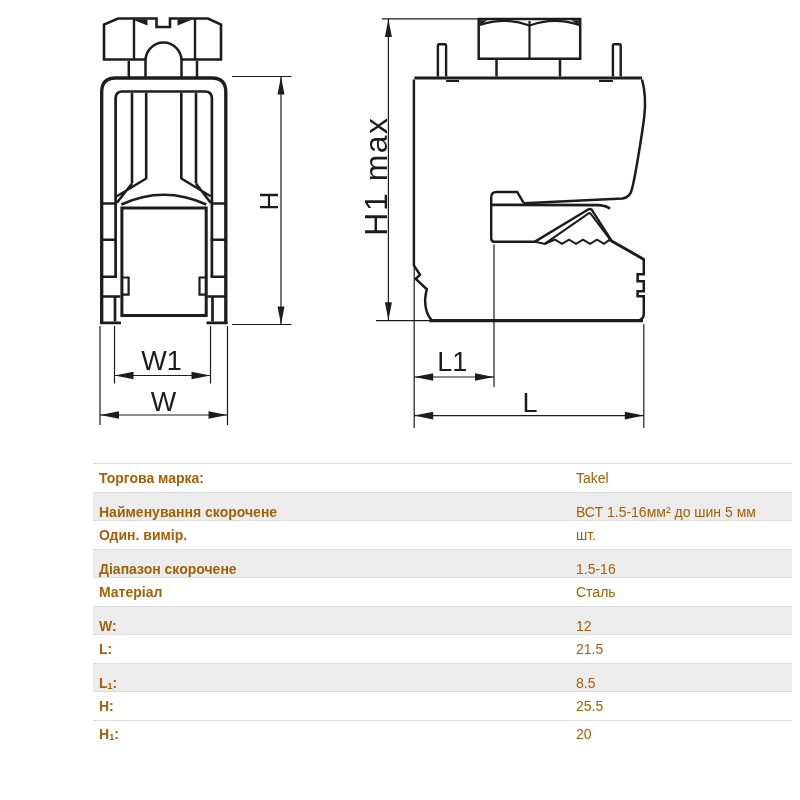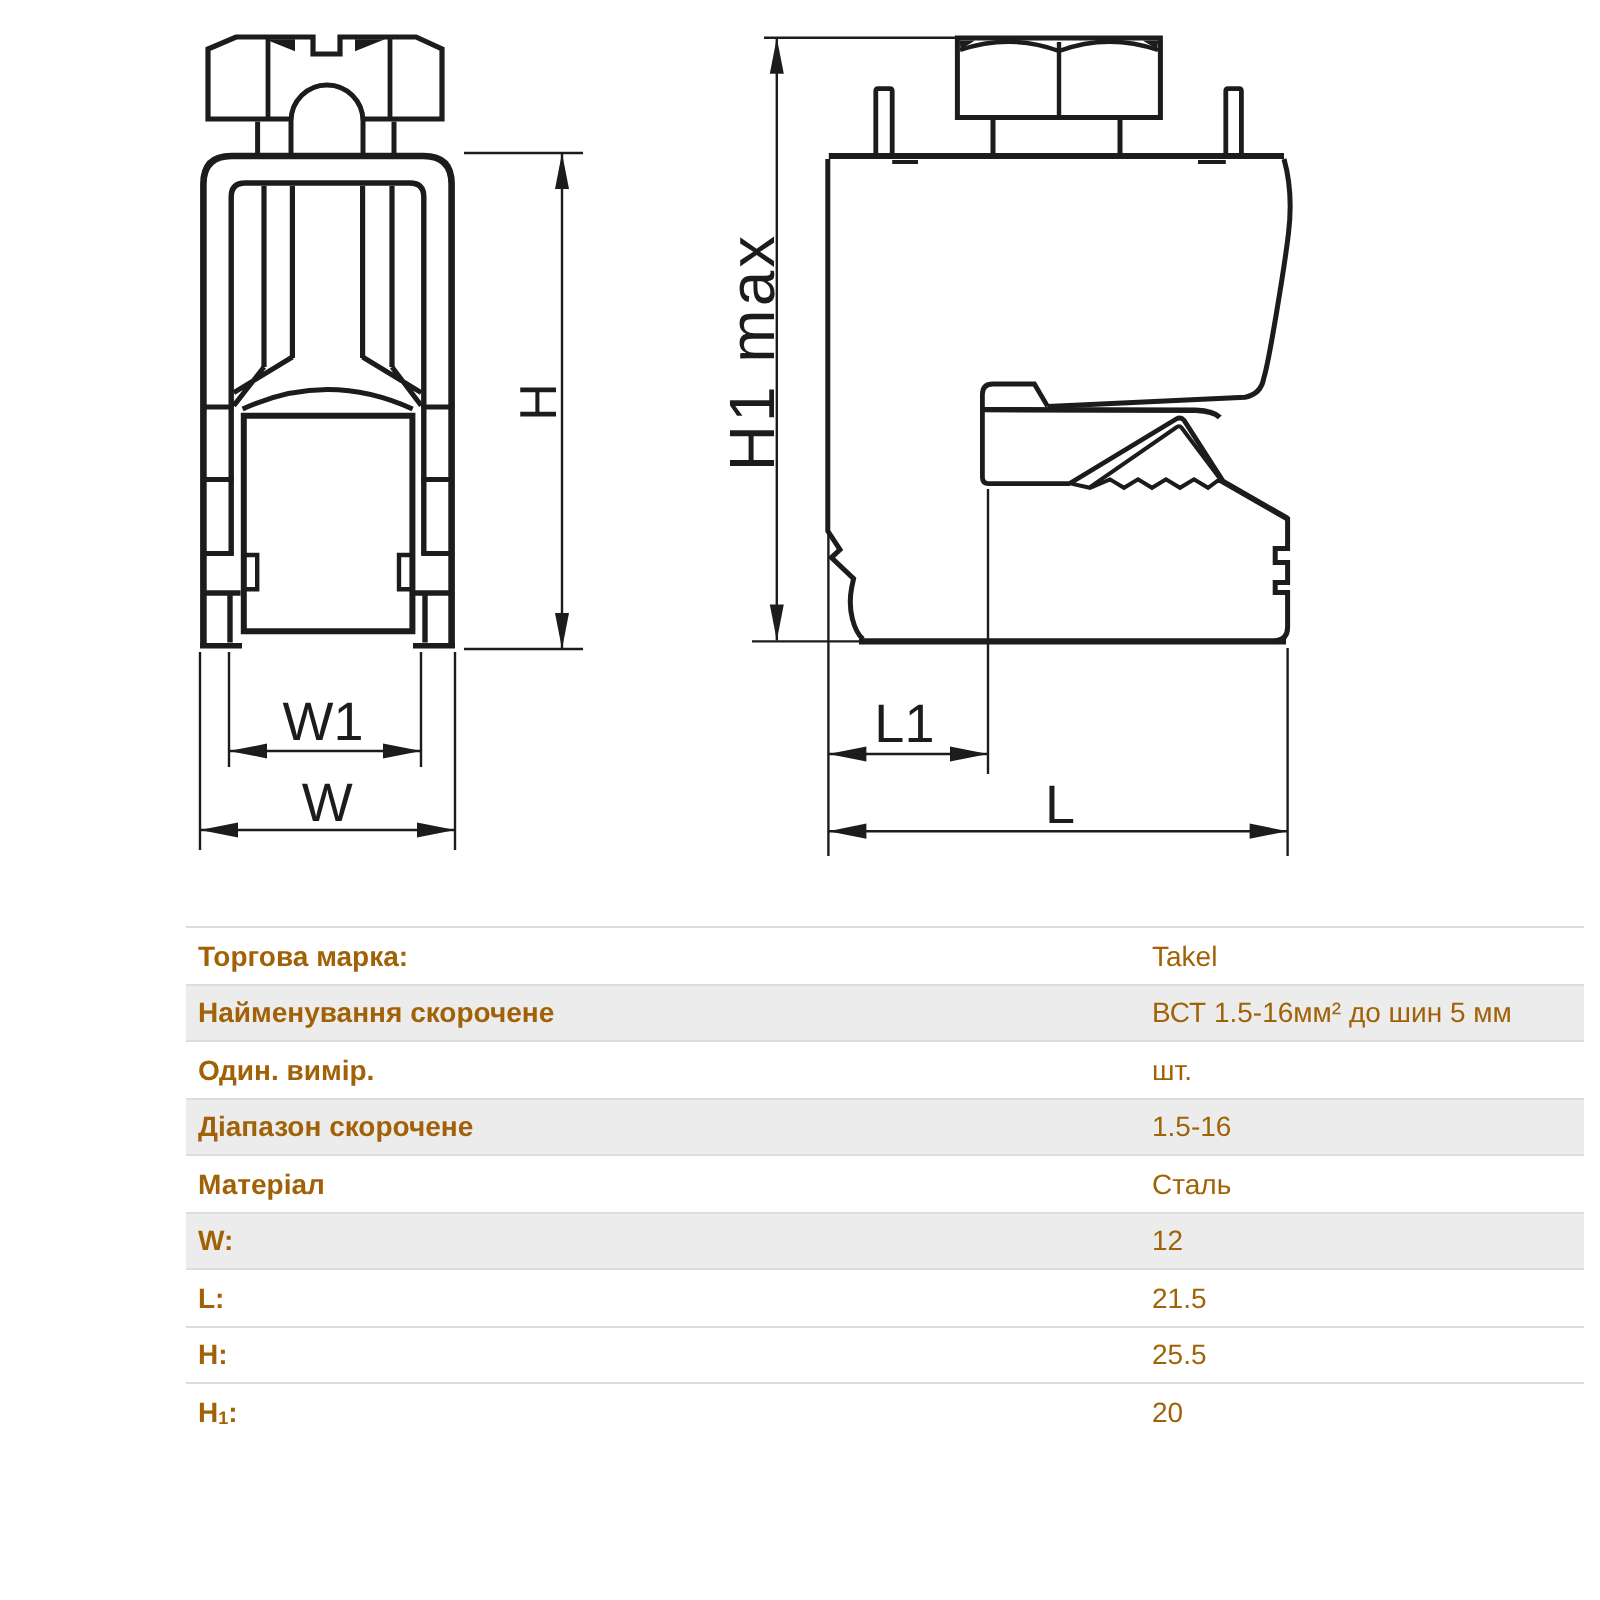--- a/index.html
+++ b/index.html
@@ -1,20 +1,20 @@
 <!DOCTYPE html>
 <html><head>
 <meta charset="utf-8">
 <style>
   html,body{margin:0;padding:0;background:#fff;width:800px;height:800px;overflow:hidden;}
   .page{position:relative;width:800px;height:800px;font-family:"Liberation Sans",sans-serif;}
   svg{position:absolute;left:0;top:0;}
   .tbl{position:absolute;left:53px;top:463px;width:699px;font-size:14px;color:#a16207;margin-left:40px;}
   .row{height:28.5px;border-top:1px solid #ddd;display:flex;align-items:center;box-sizing:border-box;}
-  .row.g{background:#ececec;}
+  .row.g{background:#ececec;align-items:flex-end;}
   .lab{width:477px;padding-left:6px;font-weight:bold;}
   .val{flex:1;}
   sub.s{font-size:9px;vertical-align:baseline;position:relative;bottom:-1px;}
 </style>
 </head>
 <body>
 <div class="page">
 
 <svg width="800" height="440" viewBox="0 0 800 440">
 <g stroke="#1c1c1c" fill="none" stroke-linecap="butt" stroke-linejoin="miter">
@@ -182,20 +182,24 @@
   <div class="row g">
         <div class="lab">W:</div>
         <div class="val">12</div>
       </div>
 
   <div class="row">
         <div class="lab">L:</div>
         <div class="val">21.5</div>
       </div>
 
+  <div class="row g">
+        <div class="lab">L<sub class="s">1</sub>:</div>
+        <div class="val">8.5</div>
+      </div>
 
   <div class="row">
         <div class="lab">H:</div>
         <div class="val">25.5</div>
       </div>
 
 
   <div class="row">
         <div class="lab">H<sub class="s">1</sub>:</div>
         <div class="val">20</div>

